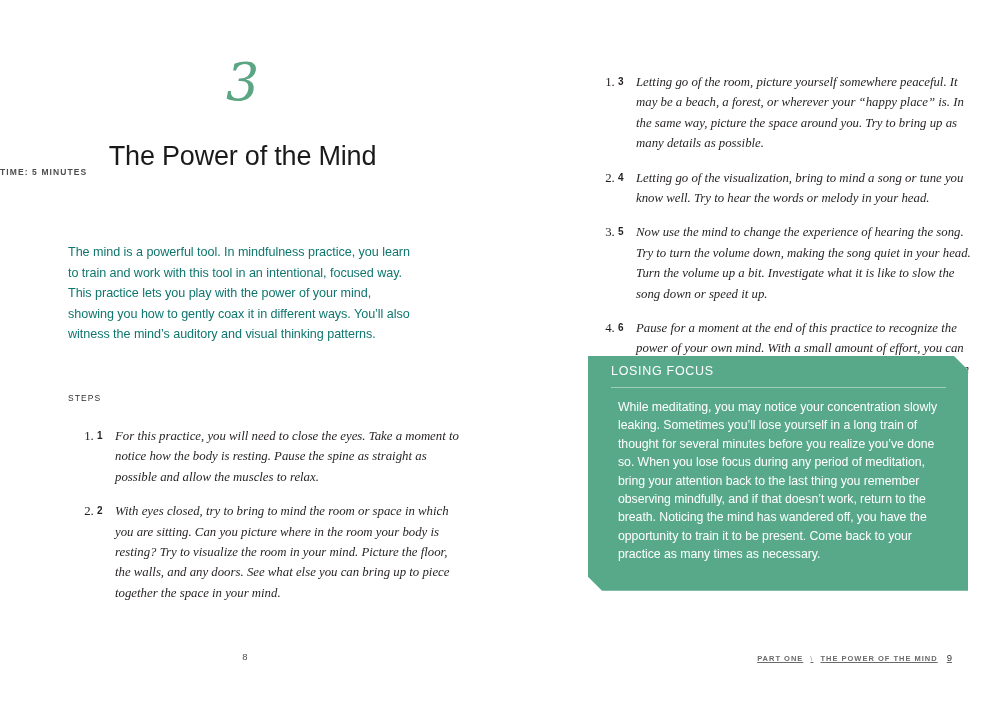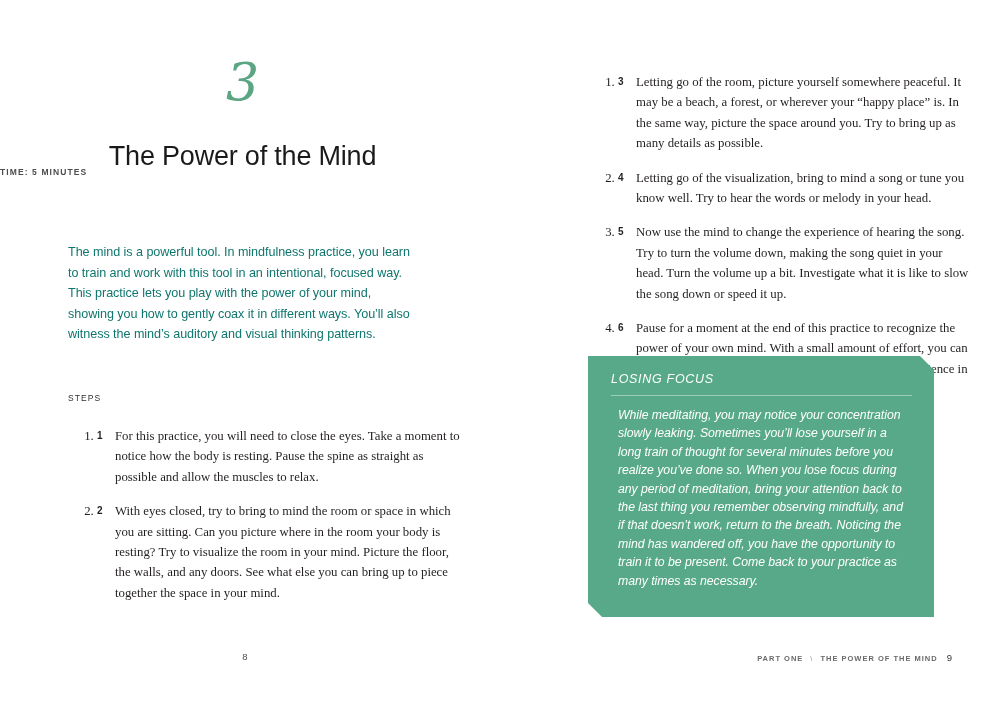--- a/index.html
+++ b/index.html
@@ -115,33 +115,32 @@
     position: absolute;
     left: 0; top: 0;
     width: 12px;
     text-align: left;
     font-family: "Liberation Sans", sans-serif;
     font-size: 10px;
     font-weight: 700;
     line-height: 20.4px;
     color: #231f20;
   }
-  .step-text { display: block; }
+  .step-text { display: block; font-style: italic; }
 
   
   .callout {
     position: absolute;
     left: 88px; top: 356px;
-    width: 346px;
+    width: 380px;
     background: #58a98a;
     -webkit-clip-path: polygon(0 0, calc(100% - 14px) 0, 100% 14px, 100% 100%, 14px 100%, 0 calc(100% - 14px));
     clip-path: polygon(0 0, calc(100% - 14px) 0, 100% 14px, 100% 100%, 14px 100%, 0 calc(100% - 14px));
-    padding: 16px 22px 20px 23px;
+    padding: 8px 22px 20px 23px;
     box-sizing: border-box;
-    font-style: italic;
   }
   .callout-title {
     font-family: "Liberation Sans", sans-serif;
     font-size: 12.5px;
     font-weight: 400;
     letter-spacing: 0.7px;
     color: #ffffff;
     margin: 0 0 9px 0;
   }
   .callout-rule {
@@ -172,20 +171,21 @@
     position: absolute;
     right: 48px; top: 652px;
     display: flex;
     align-items: baseline;
     gap: 7px;
     font-family: "Liberation Sans", sans-serif;
     font-size: 7.5px;
     font-weight: 700;
     letter-spacing: 1px;
     color: #6a6a6a;
+    text-decoration: underline;
   }
   .folio-right .sep { color: #9a9a9a; font-weight: 400; }
   .folio-right .pg {
     font-size: 9.5px;
     font-weight: 400;
     letter-spacing: 0;
     color: #333;
     margin-left: 2px;
   }
 </style>

